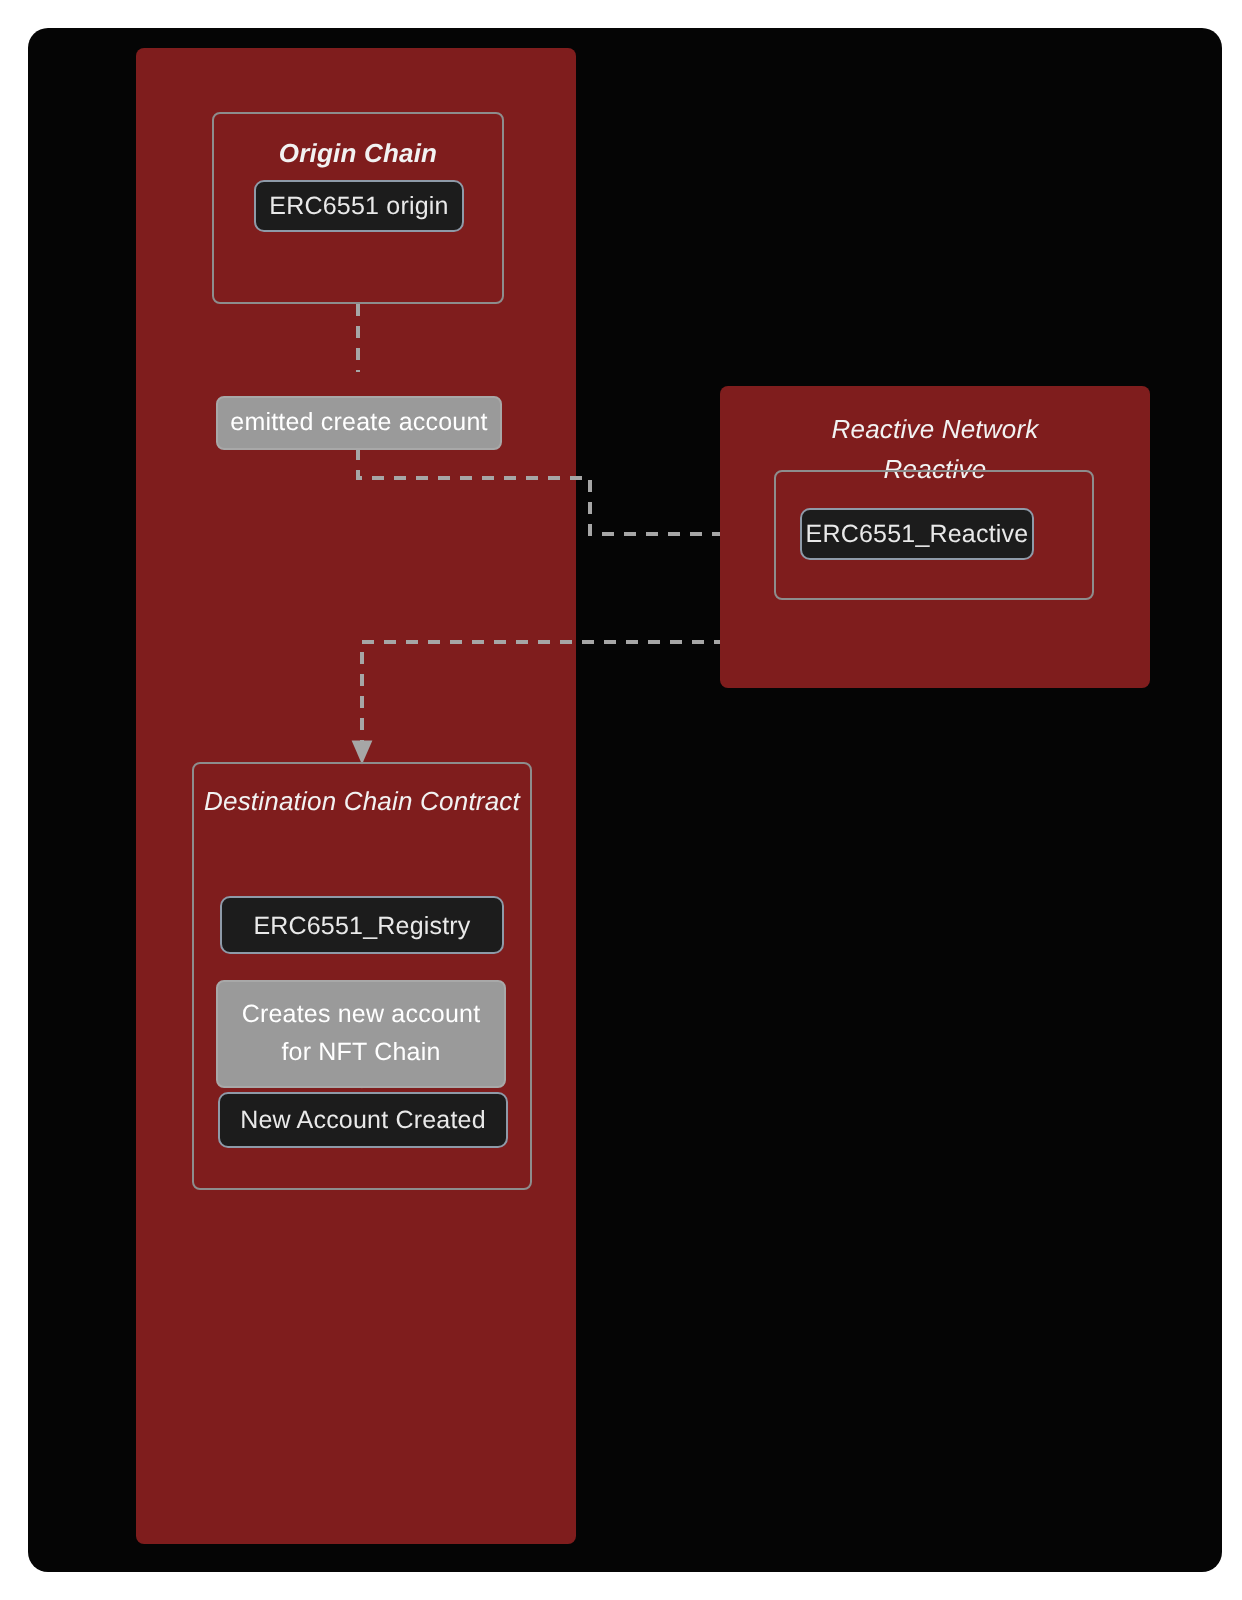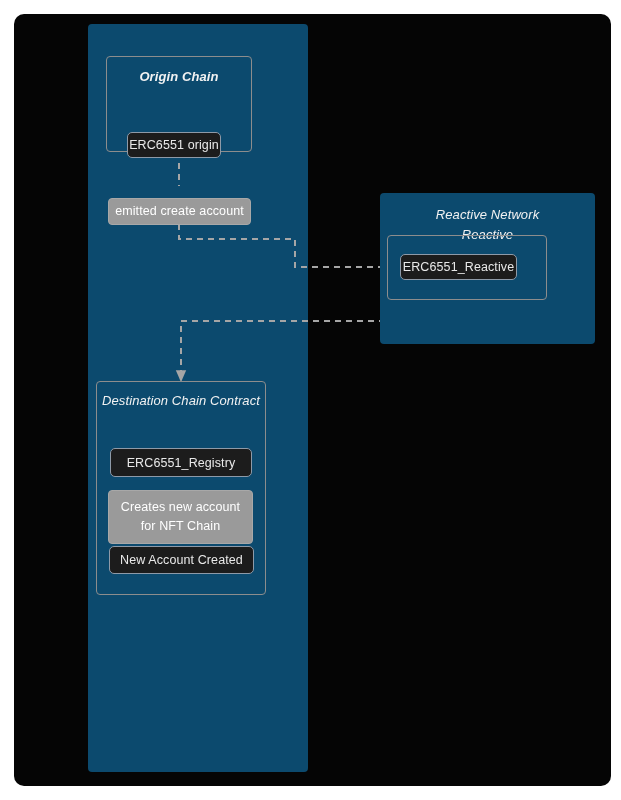--- a/index.html
+++ b/index.html
@@ -20,23 +20,22 @@
     top: 14px;
     width: 597px;
     height: 772px;
     background: #050505;
     border-radius: 10px;
   }
 
   
   .group-box {
     position: absolute;
-    background: #0c4a6e;
+    background: #7f1d1d;
     box-sizing: border-box;
-    margin-left: 20px;
   }
   .group-outline {
     position: absolute;
     box-sizing: border-box;
     border: 1px solid #8d8d8d;
     border-radius: 4px;
   }
   .group-title {
     position: absolute;
     width: 100%;
@@ -111,21 +110,21 @@
     <path d="M452,267 L452,307 L167,307 L167,367" stroke="#a6a6a6" stroke-width="2" fill="none" stroke-dasharray="6 5" marker-end="url(#arrowhead)"></path>
 
     <path d="M167,435 L167,464" stroke="#a6a6a6" stroke-width="2" fill="none" stroke-dasharray="6 5"></path>
 
     <path d="M167,518 L167,529" stroke="#a6a6a6" stroke-width="2" fill="none" stroke-dasharray="6 5" marker-end="url(#arrowhead)"></path>
   </svg>
 
   <div class="group-outline" style="left:92px; top:42px; width:146px; height:96px;">
     <div class="group-title bold" style="top:12px;">Origin Chain</div>
   </div>
-  <div class="dark-node" style="left:113px; top:76px; width:94px; height:26px;margin-top:42px;">ERC6551 origin</div>
+  <div class="dark-node" style="left:113px; top:76px; width:105px; height:26px;">ERC6551 origin</div>
 
   <div class="light-node" style="left:94px; top:172px; width:143px; height:27px;">emitted create account</div>
 
   <div class="group-box" style="left:346px; top:179px; width:215px; height:151px; border-radius:4px;">
     <div class="group-title" style="top:14px;">Reactive Network</div>
     <div class="group-title" style="top:34px;">Reactive</div>
   </div>
   <div class="group-outline" style="left:373px; top:221px; width:160px; height:65px;"></div>
   <div class="dark-node" style="left:386px; top:240px; width:117px; height:26px;">ERC6551_Reactive</div>
 

